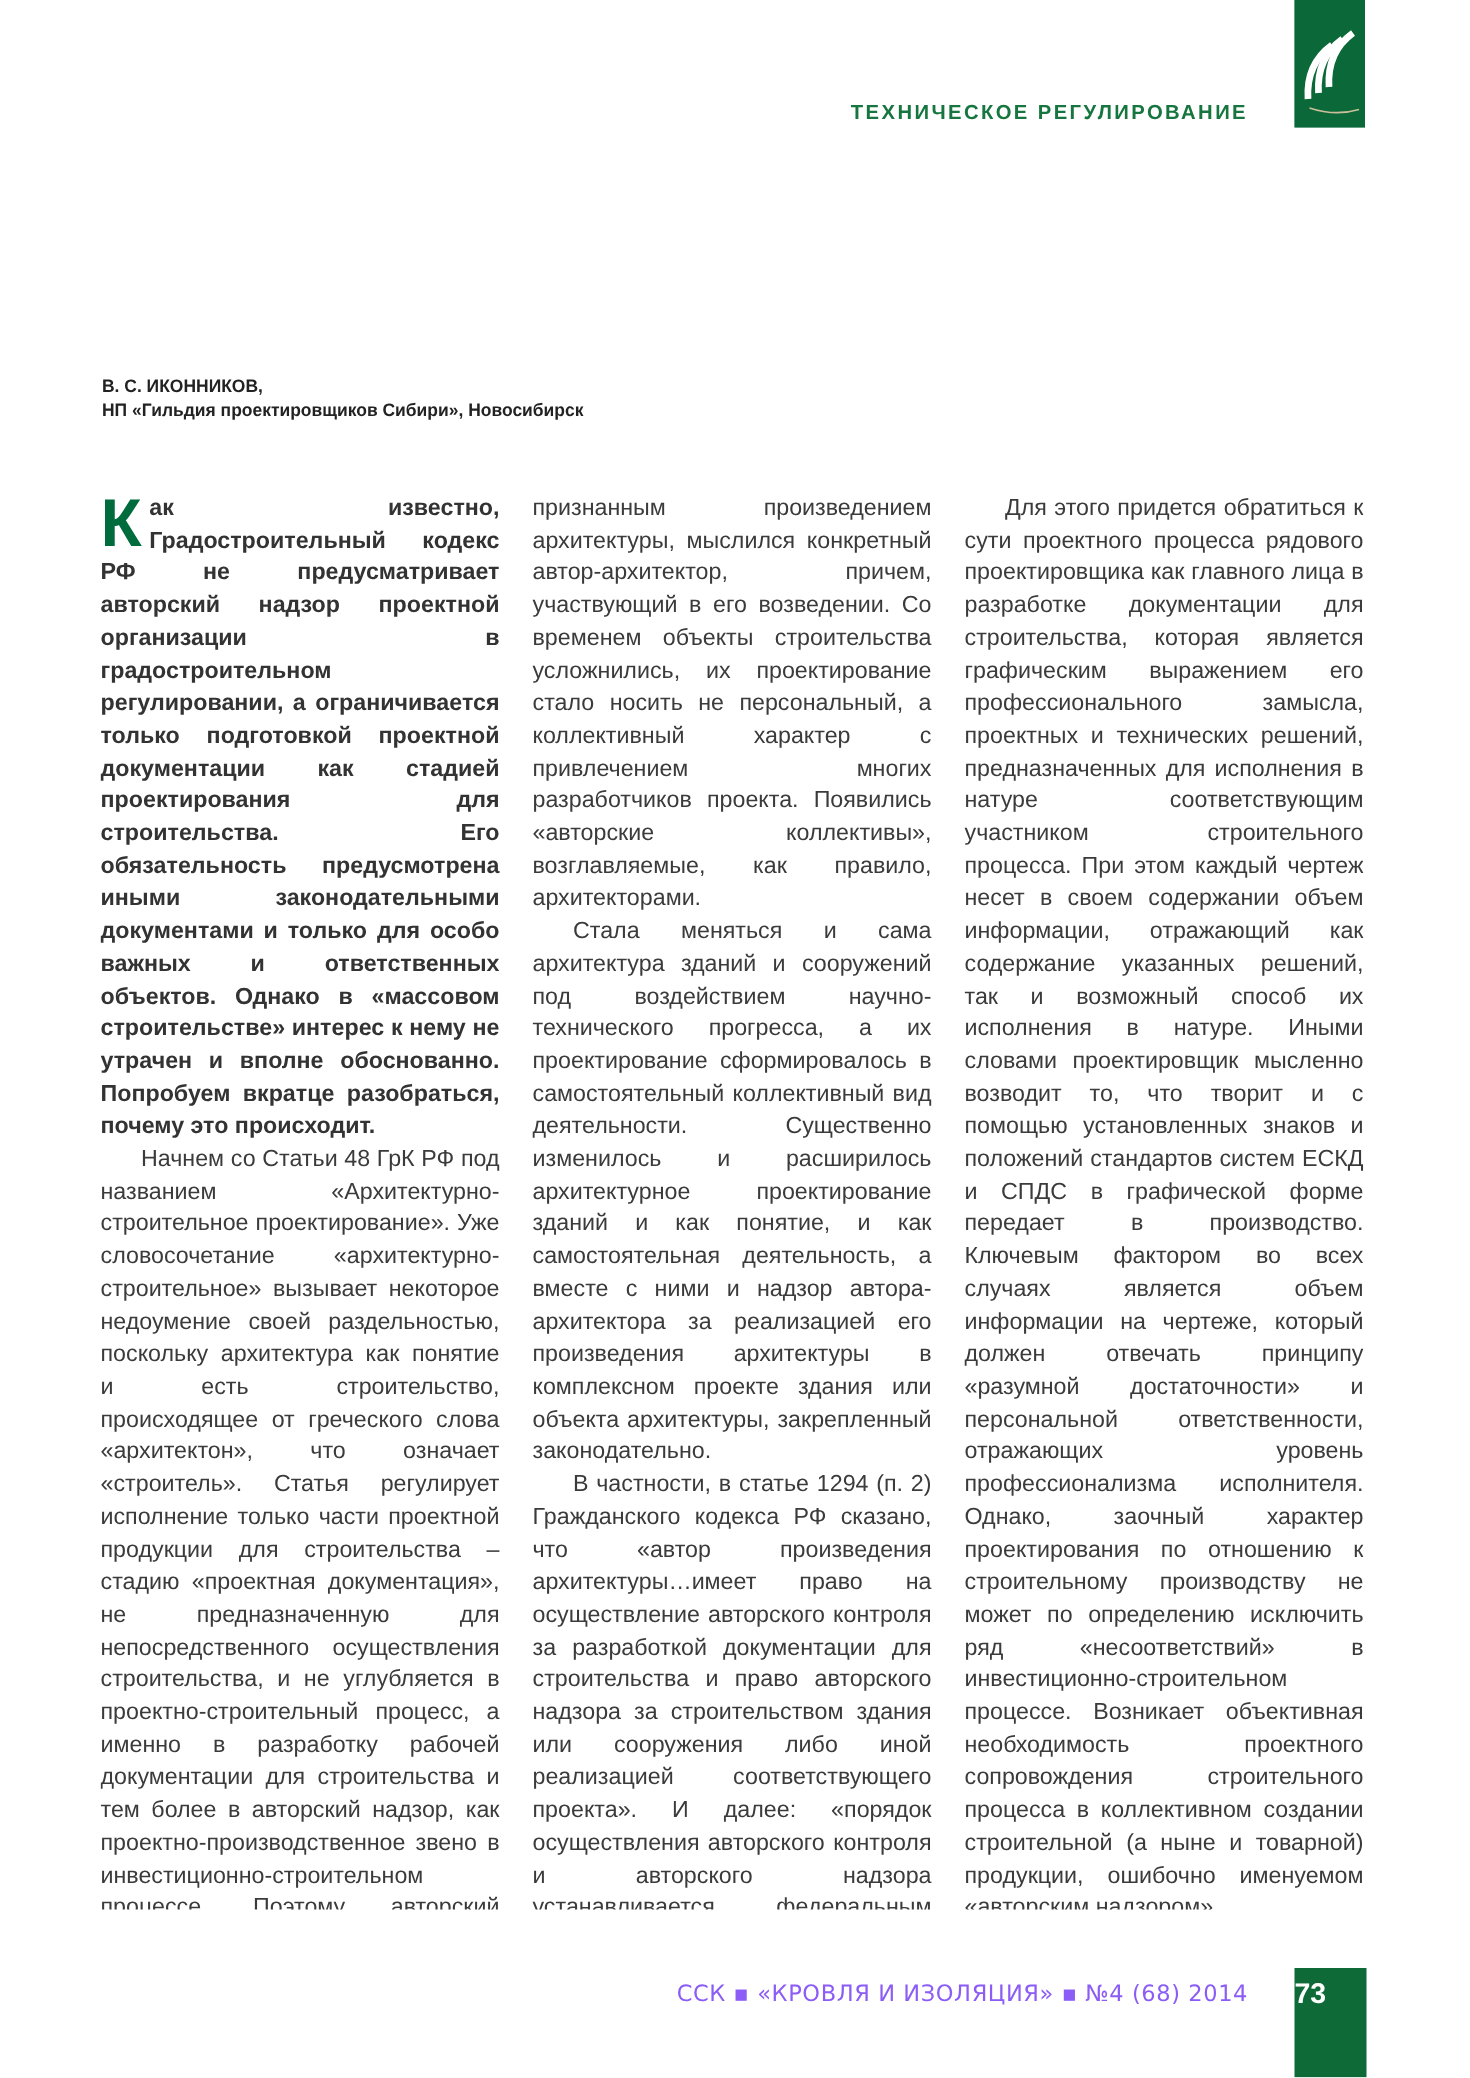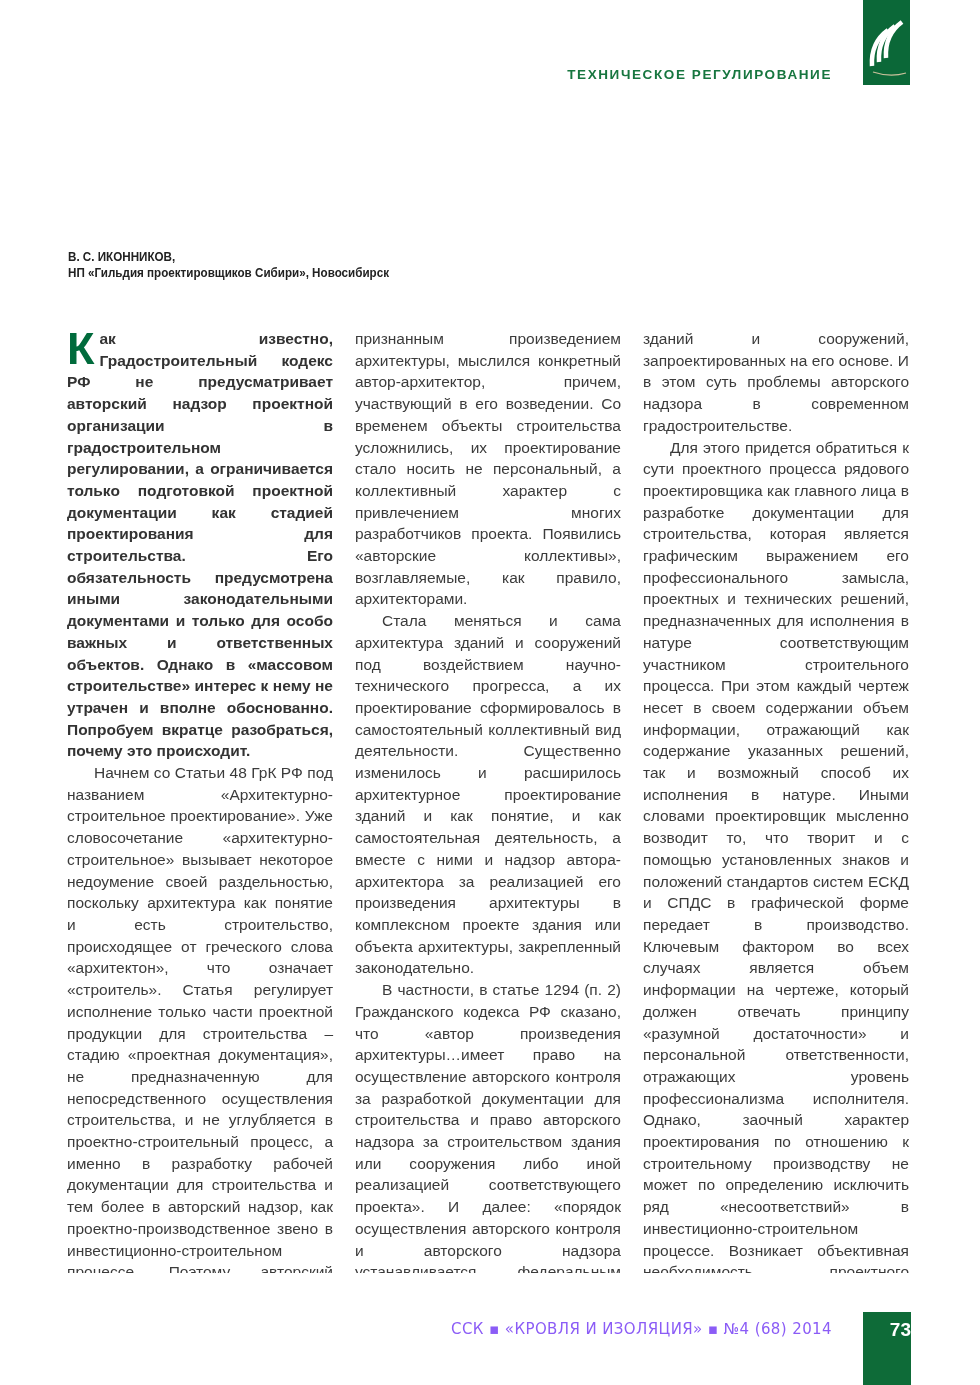--- a/index.html
+++ b/index.html
@@ -107,21 +107,21 @@
   .page-badge {
     position: absolute;
     left: 863px;
     top: 1312px;
     width: 48px;
     height: 73px;
     background: #0e6b38;
     color: #ffffff;
     font-size: 19px;
     font-weight: bold;
-    text-align: right;
+    text-align: left;
     padding-top: 7px;
     box-sizing: border-box;
   }
 </style>
 </head>
 <body>
 
 <div id="page">
 
   <div class="section-label">ТЕХНИЧЕСКОЕ РЕГУЛИРОВАНИЕ</div>
@@ -147,21 +147,20 @@
       <p class="lead"><span class="dropcap">К</span><span>ак известно, Градостроительный кодекс РФ не предусматривает авторский надзор проектной организации в градостроительном регулировании, а ограничивается только подготовкой проектной документации как стадией проектирования для строительства. Его обязательность предусмотрена иными законодательными документами и только для особо важных и ответственных объектов. Однако в «массовом строительстве» интерес к нему не утрачен и вполне обоснованно. Попробуем вкратце разобраться, почему это происходит.</span></p>
       <p class="ind">Начнем со Статьи 48 ГрК РФ под названием «Архитектурно-строительное проектирование». Уже словосочетание «архитектурно-строительное» вызывает некоторое недоумение своей раздельностью, поскольку архитектура как понятие и есть строительство, происходящее от греческого слова «архитектон», что означает «строитель». Статья регулирует исполнение только части проектной продукции для строительства – стадию «проектная документация», не предназначенную для непосредственного осуществления строительства, и не углубляется в проектно-строительный процесс, а именно в разработку рабочей документации для строительства и тем более в авторский надзор, как проектно-производственное звено в инвестиционно-строительном процессе. Поэтому авторский надзор в современном градостроительстве оказался «чемоданом без ручки».</p>
 
     </div>
     <div class="col">
       <p>признанным произведением архитектуры, мыслился конкретный автор-архитектор, причем, участвующий в его возведении. Со временем объекты строительства усложнились, их проектирование стало носить не персональный, а коллективный характер с привлечением многих разработчиков проекта. Появились «авторские коллективы», возглавляемые, как правило, архитекторами.</p>
       <p class="ind">Стала меняться и сама архитектура зданий и сооружений под воздействием научно-технического прогресса, а их проектирование сформировалось в самостоятельный коллективный вид деятельности. Существенно изменилось и расширилось архитектурное проектирование зданий и как понятие, и как самостоятельная деятельность, а вместе с ними и надзор автора-архитектора за реализацией его произведения архитектуры в комплексном проекте здания или объекта архитектуры, закрепленный законодательно.</p>
       <p class="ind">В частности, в статье 1294 (п. 2) Гражданского кодекса РФ сказано, что «автор произведения архитектуры…имеет право на осуществление авторского контроля за разработкой документации для строительства и право авторского надзора за строительством здания или сооружения либо иной реализацией соответствующего проекта». И далее: «порядок осуществления авторского контроля и авторского надзора устанавливается федеральным органом исполнительной власти по архитектуре и градостроительству». Таким образом, Гражданский кодекс устанавливает право разработчика произведения архитектуры на осуществление авторского контроля и надзора за его реализацией, но умалчивает о его обязательности при строительстве</p>
     </div>
     <div class="col">
-      <p>зданий и сооружений, запроектированных на его основе. И в этом суть проблемы авторского надзора в современном градостроительстве.</p>
       <p class="ind">Для этого придется обратиться к сути проектного процесса рядового проектировщика как главного лица в разработке документации для строительства, которая является графическим выражением его профессионального замысла, проектных и технических решений, предназначенных для исполнения в натуре соответствующим участником строительного процесса. При этом каждый чертеж несет в своем содержании объем информации, отражающий как содержание указанных решений, так и возможный способ их исполнения в натуре. Иными словами проектировщик мысленно возводит то, что творит и с помощью установленных знаков и положений стандартов систем ЕСКД и СПДС в графической форме передает в производство. Ключевым фактором во всех случаях является объем информации на чертеже, который должен отвечать принципу «разумной достаточности» и персональной ответственности, отражающих уровень профессионализма исполнителя. Однако, заочный характер проектирования по отношению к строительному производству не может по определению исключить ряд «несоответствий» в инвестиционно-строительном процессе. Возникает объективная необходимость проектного сопровождения строительного процесса в коллективном создании строительной (а ныне и товарной) продукции, ошибочно именуемом «авторским надзором».</p>
     </div>
   </div>
 
   <div class="footer-line">ССК ▪ «КРОВЛЯ И ИЗОЛЯЦИЯ» ▪ №4 (68) 2014</div>
 
   <div class="page-badge">73</div>
 
 </div>
 

